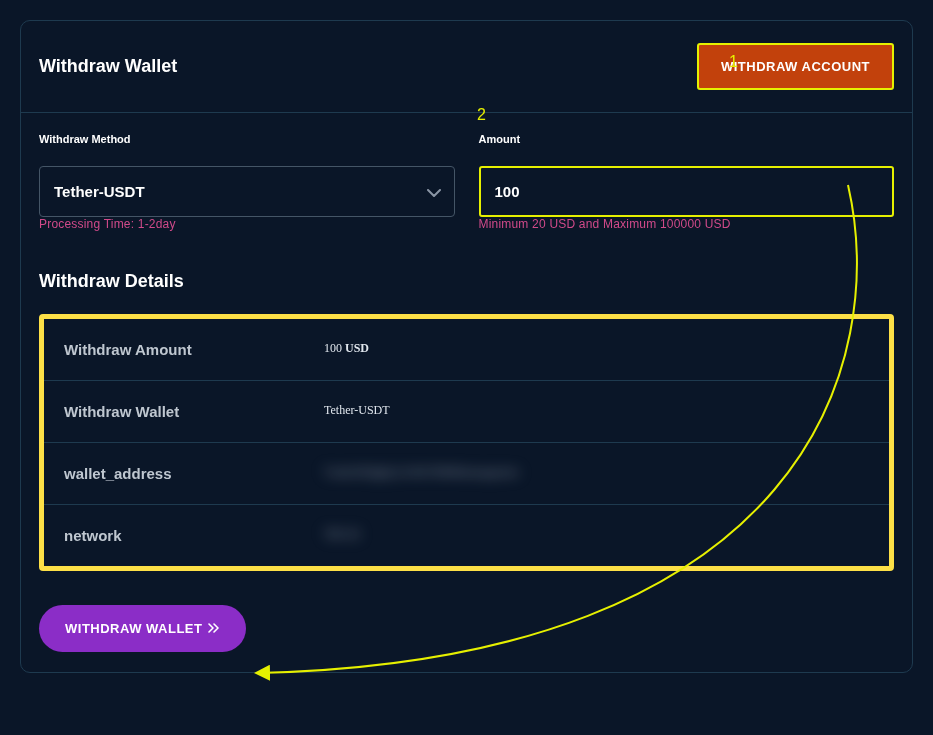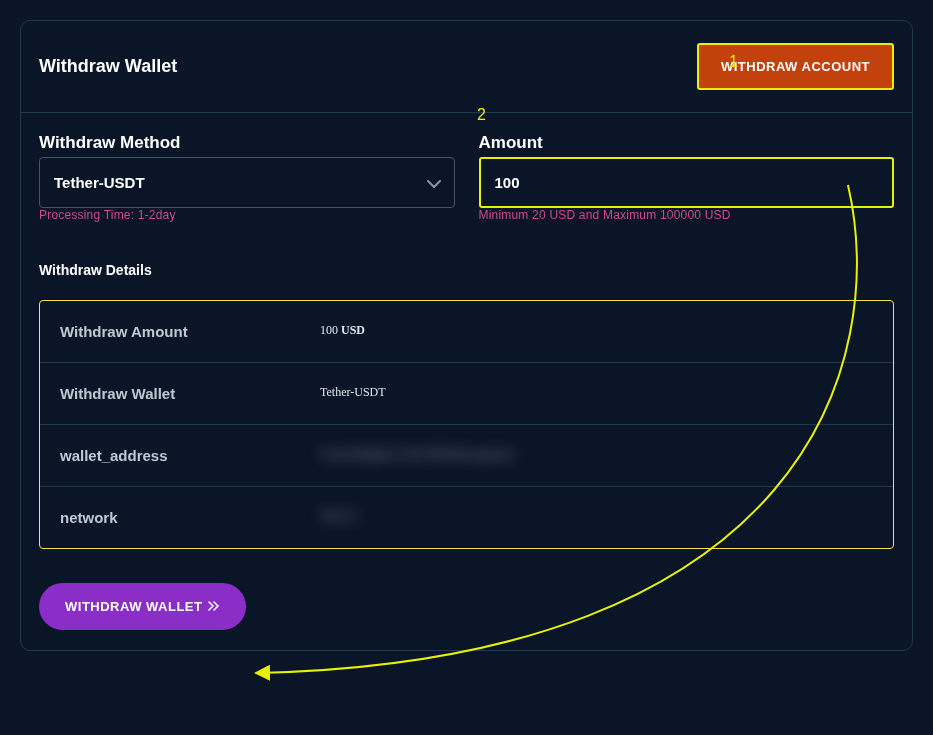--- a/index.html
+++ b/index.html
@@ -55,24 +55,24 @@
       display: flex;
       gap: 24px;
       margin-bottom: 40px;
     }
     .form-col {
       flex: 1;
       position: relative;
     }
     .form-label {
       display: block;
-      font-size: 17px;
-      font-weight: 600;
-      color: #ffffff;
-      margin-bottom: 4px;
+      font-size: 11px;
+      font-weight: 600;
+      color: #ffffff;
+      margin-bottom: 21px;
     }
     .form-select {
       width: 100%;
       background: transparent;
       border: 1px solid #445566;
       border-radius: 4px;
       padding: 16px 14px;
       font-size: 15px;
       font-weight: 600;
       color: #ffffff;
@@ -101,27 +101,27 @@
       color: #ffffff;
       outline: none;
     }
     .form-hint {
       font-size: 12px;
       color: #d14a8a;
       margin-top: 0;
       letter-spacing: 0.2px;
     }
     .details-title {
-      font-size: 14px;
+      font-size: 18px;
       font-weight: 700;
       color: #ffffff;
       margin-bottom: 22px;
     }
     .details-table {
-      border: 1px solid #fde047;
+      border: 5px solid #fde047;
       border-radius: 4px;
       overflow: hidden;
       margin-bottom: 34px;
     }
     .detail-row {
       display: flex;
       padding: 22px 20px;
       border-bottom: 1px solid #1e3a4f;
     }
     .detail-row:last-child {

